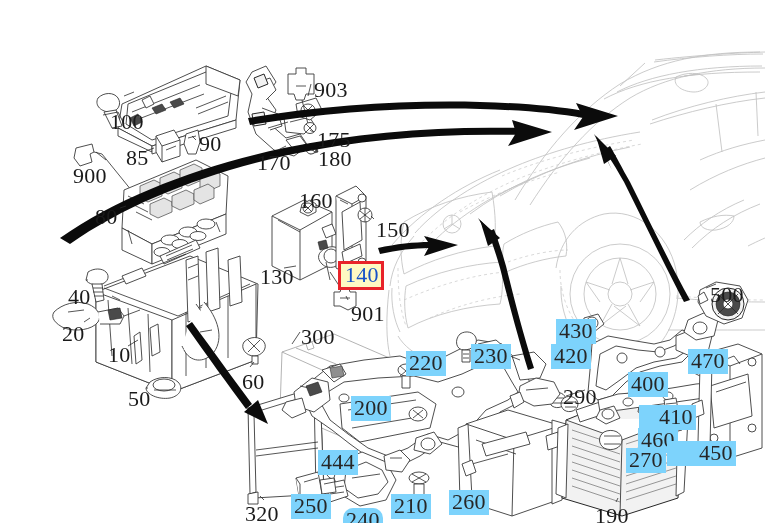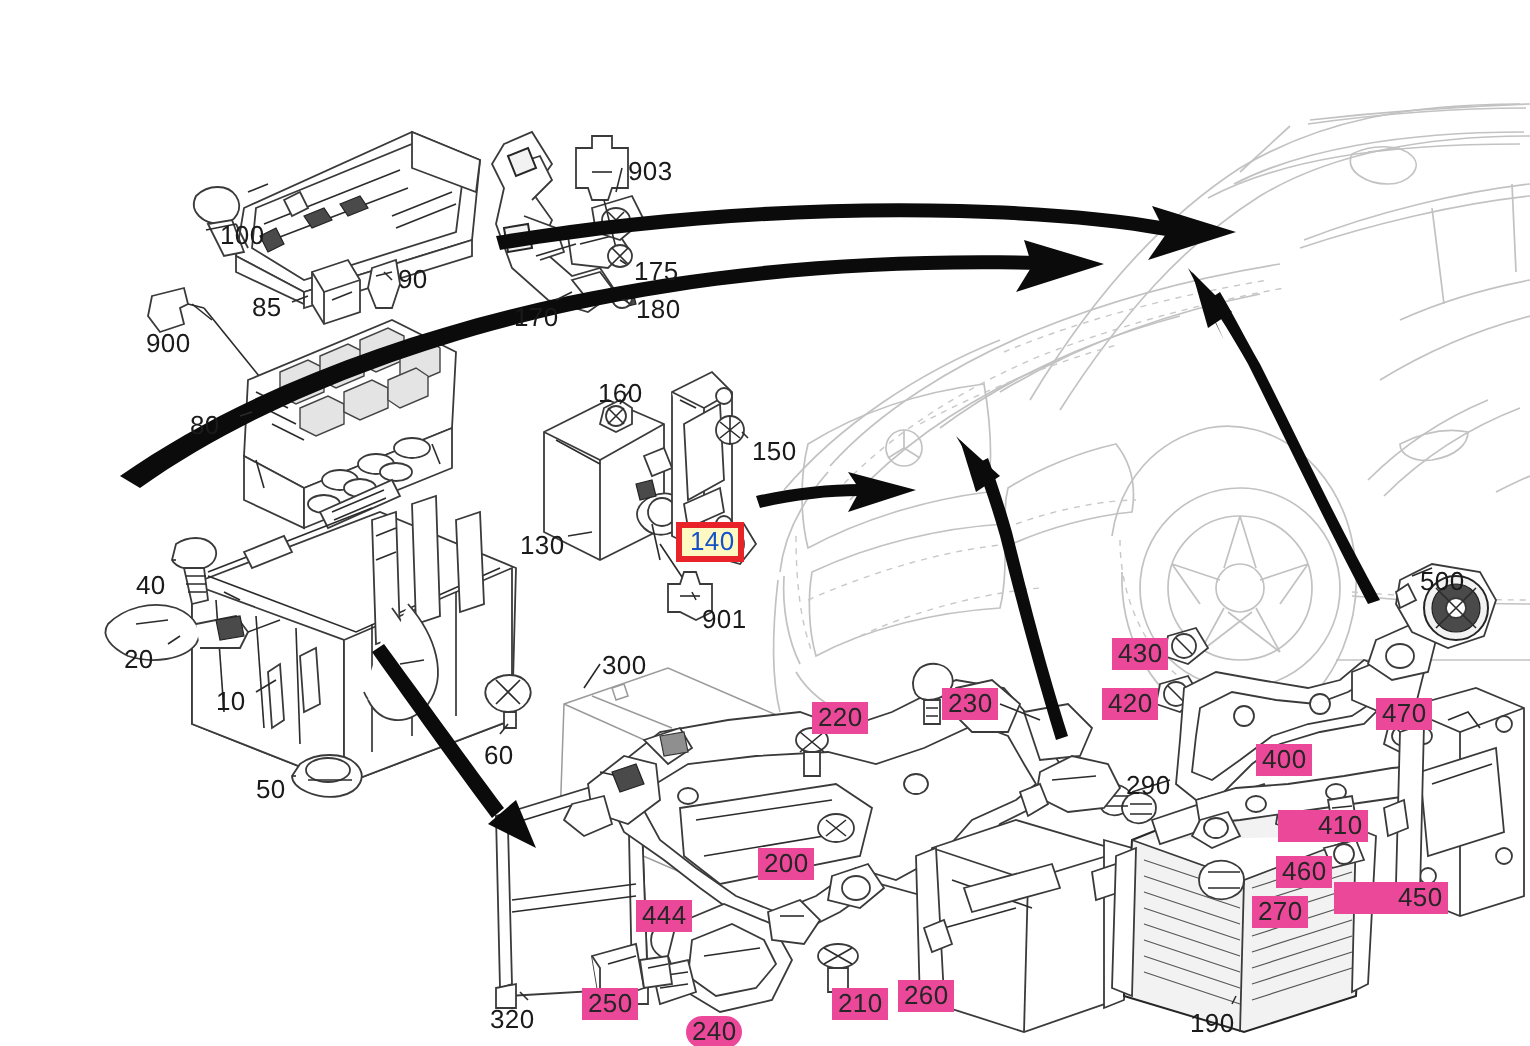--- a/index.html
+++ b/index.html
@@ -6,31 +6,31 @@
   body{
     font-family:"Liberation Serif", serif;
     width:765px;height:523px;overflow:hidden;position:relative;
   }
   #diagram{
     position:absolute;inset:0;width:765px;height:523px;background:#ffffff;
   }
   svg.layer{position:absolute;left:0;top:0;width:765px;height:523px;}
   .callout{
     position:absolute;
-    font-family:Liberation Sans, sans-serif;
-    font-size:13px;
+    font-family:Liberation Serif, serif;
+    font-size:22px;
     font-weight:400;
     color:#1a1a1a;
     white-space:nowrap;
     line-height:1;
     letter-spacing:0.2px;
   }
   .callout.plain{background:transparent;padding:0;}
   .callout.shaded{
-    background:#ec4899;
+    background:#7dd3fc;
     color:#262626;
     padding:1px 3px 2px 3px;
   }
   .callout.selected{
     background:#fef9c3;
     color:#1552c8;
     border:3px solid #e8232a;
     padding:0px 2px 1px 4px;
     font-weight:400;
   }
@@ -627,25 +627,25 @@
       <div class="callout plain" style="left: 351px; top: 303px;">901</div>
       <div class="callout plain" style="left: 68px; top: 286px;">40</div>
       <div class="callout plain" style="left: 62px; top: 323px;">20</div>
       <div class="callout plain" style="left: 108px; top: 344px;">10</div>
       <div class="callout plain" style="left: 128px; top: 388px;">50</div>
       <div class="callout plain" style="left: 242px; top: 371px;">60</div>
       <div class="callout plain" style="left: 301px; top: 326px;">300</div>
       <div class="callout plain" style="left: 245px; top: 503px;">320</div>
       <div class="callout shaded" style="left: 406px; top: 351px;">220</div>
       <div class="callout shaded" style="left: 471px; top: 344px;">230</div>
-      <div class="callout shaded" style="left: 351px; top: 424px; margin-left: 28px;">200</div>
+      <div class="callout shaded" style="left: 351px; top: 396px;">200</div>
       <div class="callout shaded" style="left: 318px; top: 450px;">444</div>
       <div class="callout shaded" style="left: 291px; top: 494px;">250</div>
       <div class="callout shaded" style="left: 343px; top: 508px; border-radius: 10px;">240</div>
-      <div class="callout shaded" style="left: 416px; top: 494px;">210</div>
+      <div class="callout shaded" style="left: 391px; top: 494px;">210</div>
       <div class="callout shaded" style="left: 449px; top: 490px;">260</div>
       <div class="callout plain" style="left: 595px; top: 505px;">190</div>
       <div class="callout plain" style="left: 563px; top: 386px;">290</div>
       <div class="callout shaded" style="left: 556px; top: 319px;">430</div>
       <div class="callout shaded" style="left: 551px; top: 344px;">420</div>
       <div class="callout shaded" style="left: 628px; top: 372px;">400</div>
       <div class="callout shaded" style="left: 688px; top: 349px;">470</div>
       <div class="callout shaded" style="left: 639px; top: 405px; padding-left: 20px;">410</div>
       <div class="callout shaded" style="left: 638px; top: 428px;">460</div>
       <div class="callout shaded" style="left: 626px; top: 448px;">270</div>

